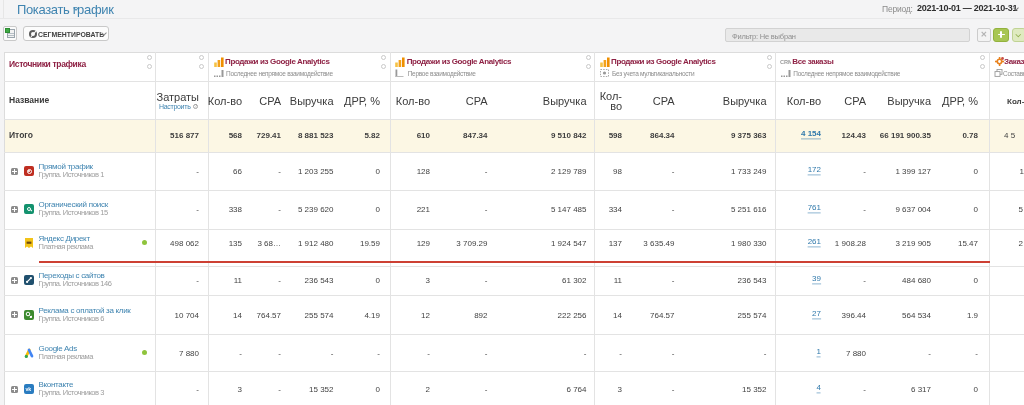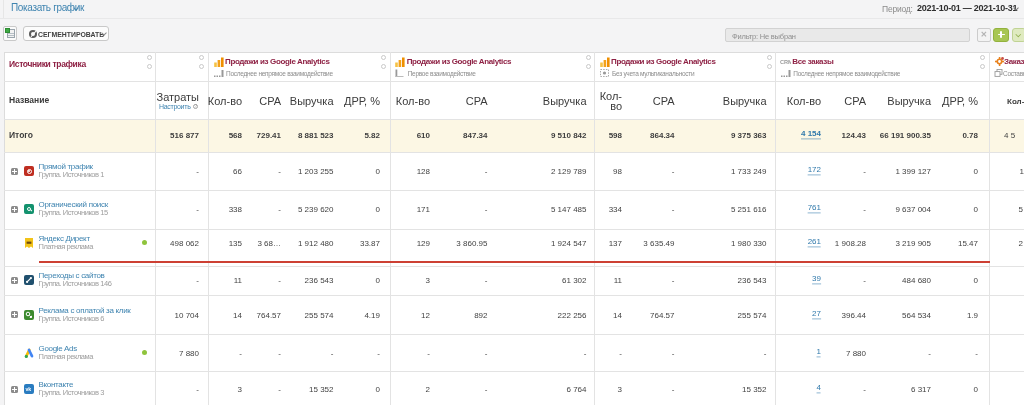--- a/index.html
+++ b/index.html
@@ -14,21 +14,21 @@
 .lkb{ font-size:8px; line-height:8.2px; font-weight:bold; color:#3079ab; transform:translate(-100%,-50%); white-space:nowrap;
       border-bottom:1px solid rgba(48,121,171,.55); }
 .gt { font-size:8px; letter-spacing:-0.35px; font-weight:bold; color:#8e2144; white-space:nowrap; }
 .gs { font-size:6.5px; letter-spacing:-0.28px; color:#8c8c8c; white-space:nowrap; }
 .nt { font-size:8px; letter-spacing:-0.3px; color:#3f84b0; white-space:nowrap; }
 .ns { font-size:7.5px; letter-spacing:-0.45px; color:#9d9d9d; white-space:nowrap; }
 </style></head><body>
 
 <div style="left:3px;top:0;width:1px;height:18px;background:#e6e6e6"></div>
 <div style="left:0;top:18px;width:1024px;height:1px;background:#e8e8e9"></div>
-<div style="left:11px;top:2px;font-size:10px;letter-spacing:-0.35px;color:#3f84b0;white-space:nowrap">Показать график</div>
+<div style="left:17px;top:2px;font-size:13px;letter-spacing:-0.35px;color:#3f84b0;white-space:nowrap">Показать график</div>
 <div style="left:73.5px;top:6px;width:4px;height:4px;border-right:1.2px solid #3f84b0;border-bottom:1.2px solid #3f84b0;transform:rotate(45deg);opacity:.85"></div>
 <div style="left:882px;top:4px;font-size:8.5px;letter-spacing:-0.2px;color:#8b8b8b;white-space:nowrap">Период:</div>
 <div style="left:917px;top:2.5px;font-size:9px;letter-spacing:-0.25px;font-weight:bold;color:#2e2e2e;white-space:nowrap">2021-10-01 — 2021-10-31</div>
 <div style="left:1014px;top:6px;width:4px;height:4px;border-right:1.2px solid #777;border-bottom:1.2px solid #777;transform:rotate(45deg)"></div>
 <div style="left:3px;top:26px;width:14px;height:14.5px;background:#fbfbfb;border:1px solid #c9c9c9;border-radius:2px"></div>
 <div style="left:6.5px;top:29px;width:8px;height:8.5px;background:#f2f2f2;border:1px solid #9aa5ad"></div>
 <div style="left:7.5px;top:33px;width:6px;height:1px;background:#b6bfc6"></div>
 <div style="left:7.5px;top:35px;width:6px;height:1px;background:#b6bfc6"></div>
 <div style="left:5px;top:28px;width:5px;height:5px;background:#3faa44;border:1px solid #2d8c33"></div>
 <div style="left:23px;top:26px;width:86px;height:14.5px;background:#fcfcfc;border:1px solid #c9c9c9;border-radius:3px"></div>
@@ -211,21 +211,21 @@
 <div style="left:29.8px;top:209.79999999999998px;width:2.4px;height:1.4px;background:#fff;transform:rotate(45deg)"></div>
 <div style="left:38.5px;top:209.2px;transform:translateY(-50%)">
     <div style="position:static;line-height:9px" class="nt">Органический поиск</div>
     <div style="position:static;line-height:8.5px" class="ns">Группа. Источников 15</div>
   </div>
 <div class="v" style="left:199px;top:209.2px">-</div>
 <div class="v" style="left:242px;top:209.2px">338</div>
 <div class="v" style="left:281px;top:209.2px">-</div>
 <div class="v" style="left:333.5px;top:209.2px">5 239 620</div>
 <div class="v" style="left:380px;top:209.2px">0</div>
-<div class="v" style="left:430px;top:209.2px">171</div>
+<div class="v" style="left:430px;top:209.2px">221</div>
 <div class="v" style="left:487.5px;top:209.2px">-</div>
 <div class="v" style="left:586.5px;top:209.2px">5 147 485</div>
 <div class="v" style="left:622px;top:209.2px">334</div>
 <div class="v" style="left:674.5px;top:209.2px">-</div>
 <div class="v" style="left:766.5px;top:209.2px">5 251 616</div>
 <div class="lk" style="left:821px;top:209.2px">761</div>
 <div class="v" style="left:866px;top:209.2px">-</div>
 <div class="v" style="left:931px;top:209.2px">9 637 004</div>
 <div class="v" style="left:978px;top:209.2px">0</div>
 <div style="left:1018.5px;top:209.2px;font-size:8px;color:#434343;transform:translateY(-50%)">5</div>
@@ -235,23 +235,23 @@
   </svg>
 <div style="left:38.5px;top:242.7px;transform:translateY(-50%)">
     <div style="position:static;line-height:9px" class="nt">Яндекс Директ</div>
     <div style="position:static;line-height:8.5px" class="ns">Платная реклама</div>
   </div>
 <div style="left:141.8px;top:240.1px;width:5.2px;height:5.2px;background:#8fc43c;border-radius:50%"></div>
 <div class="v" style="left:199px;top:242.7px">498 062</div>
 <div class="v" style="left:242px;top:242.7px">135</div>
 <div class="v" style="left:281px;top:242.7px">3 68…</div>
 <div class="v" style="left:333.5px;top:242.7px">1 912 480</div>
-<div class="v" style="left:380px;top:242.7px">33.87</div>
+<div class="v" style="left:380px;top:242.7px">19.59</div>
 <div class="v" style="left:430px;top:242.7px">129</div>
-<div class="v" style="left:487.5px;top:242.7px">3 860.95</div>
+<div class="v" style="left:487.5px;top:242.7px">3 709.29</div>
 <div class="v" style="left:586.5px;top:242.7px">1 924 547</div>
 <div class="v" style="left:622px;top:242.7px">137</div>
 <div class="v" style="left:674.5px;top:242.7px">3 635.49</div>
 <div class="v" style="left:766.5px;top:242.7px">1 980 330</div>
 <div class="lk" style="left:821px;top:242.7px">261</div>
 <div class="v" style="left:866px;top:242.7px">1 908.28</div>
 <div class="v" style="left:931px;top:242.7px">3 219 905</div>
 <div class="v" style="left:978px;top:242.7px">15.47</div>
 <div style="left:1018.5px;top:242.7px;font-size:8px;color:#434343;transform:translateY(-50%)">2</div>
 <div style="left:10.5px;top:276.7px;width:7px;height:7px;background:#8c8c8c;border-radius:1.5px"></div>

